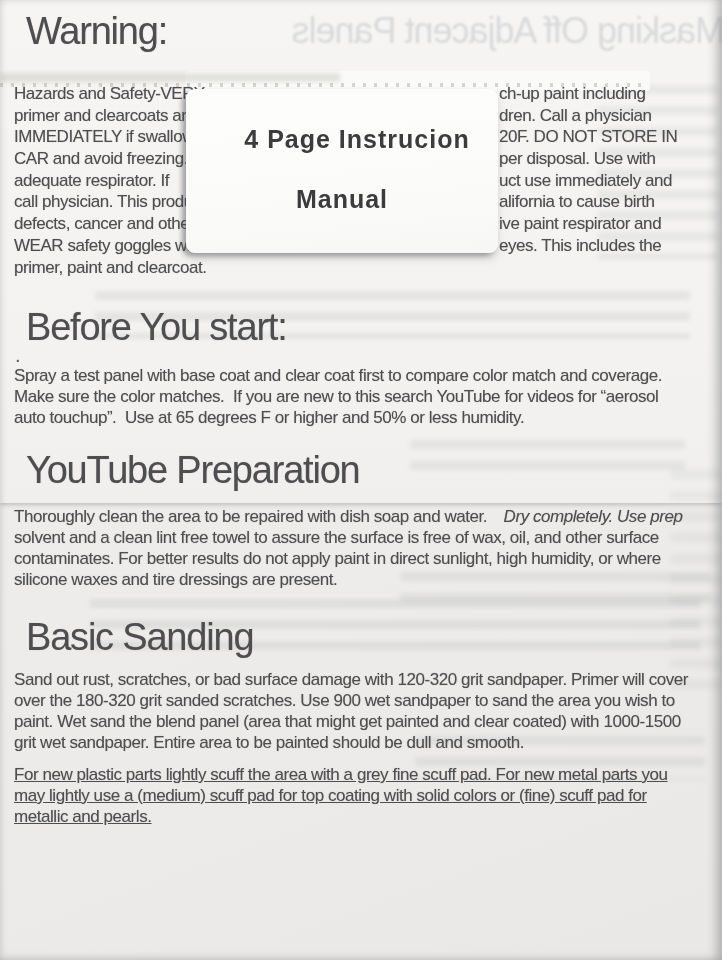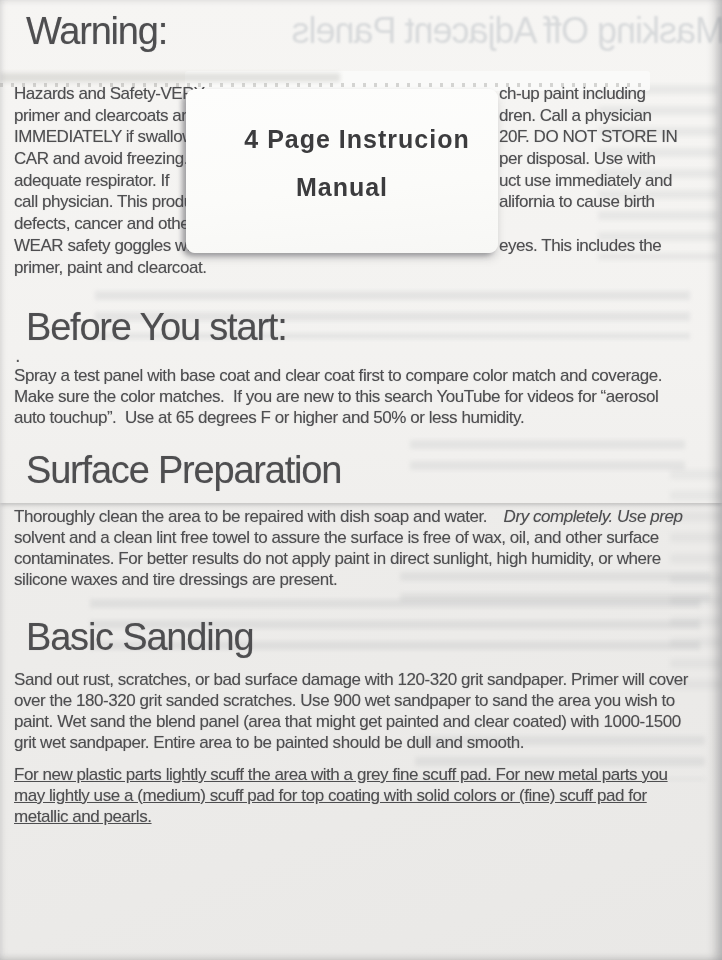--- a/index.html
+++ b/index.html
@@ -54,21 +54,21 @@
   .stray-dot { position:absolute; left:15px; top:344px; z-index:5; font-size:20px; color:#5a5a5c; }
   
   .sticker {
     position:absolute; left:186px; top:89px; width:312px; height:164px; z-index:6;
     background:linear-gradient(175deg,#fdfdfc 0%,#fbfbf9 60%,#f7f7f5 100%);
     border-radius:9px;
     box-shadow:-4px 3px 5px rgba(70,70,76,.42), 0 6px 8px rgba(90,90,95,.18);
     display:flex; flex-direction:column; align-items:center;
   }
   .sticker .s1 { margin-top:36px; font-size:25px; font-weight:bold; letter-spacing:1px; color:#3c3c3e; white-space:pre;margin-left:30px; }
-  .sticker .s2 { margin-top:19px; font-size:25px; font-weight:bold; letter-spacing:1px; color:#3c3c3e; white-space:pre; }
+  .sticker .s2 { margin-top:31px; font-size:25px; font-weight:bold; letter-spacing:1px; color:#3c3c3e; white-space:pre; }
   .vignette {
     position:absolute; inset:0; z-index:9; pointer-events:none;
     box-shadow:
       inset -9px 0 10px -3px rgba(92,92,98,.34),
       inset 3px 0 6px -2px rgba(125,125,128,.22),
       inset 0 -4px 8px -2px rgba(125,125,128,.18),
       inset 0 3px 5px -2px rgba(255,255,255,.55);
   }
 </style>
 </head>
@@ -94,39 +94,39 @@
 
   <div class="h1" style="left:26px; top:10px;">Warning:</div>
 
   <div class="para p1" style="left:14px; top:83px; width:700px;">
     <div class="line"><span>Hazards and Safety-VERY</span><span class="frag-right">ch-up paint including</span></div>
     <div class="line"><span>primer and clearcoats ar</span><span class="frag-right">dren. Call a physician</span></div>
     <div class="line"><span>IMMEDIATELY if swallow</span><span class="frag-right">20F. DO NOT STORE IN</span></div>
     <div class="line"><span>CAR and avoid freezing.</span><span class="frag-right">per disposal. Use with</span></div>
     <div class="line"><span>adequate respirator. If</span><span class="frag-right">uct use immediately and</span></div>
     <div class="line"><span>call physician. This produ</span><span class="frag-right">alifornia to cause birth</span></div>
-    <div class="line"><span>defects, cancer and othe</span></div>
+    <div class="line"><span>defects, cancer and othe</span><span class="frag-right">ive paint respirator and</span></div>
     <div class="line"><span>WEAR safety goggles wh</span><span class="frag-right">eyes. This includes the</span></div>
     <div class="line"><span>primer, paint and clearcoat.</span></div>
   </div>
 
   <div class="sticker">
     <div class="s1">4 Page Instrucion</div>
     <div class="s2">Manual</div>
   </div>
 
   <div class="h1" style="left:26px; top:306px;">Before You start:</div>
   <div class="stray-dot">.</div>
   <div class="para p-std" style="left:14px; top:365px; width:700px;">
     <div class="line">Spray a test panel with base coat and clear coat first to compare color match and coverage.</div>
     <div class="line">Make sure the color matches.  If you are new to this search YouTube for videos for “aerosol</div>
     <div class="line">auto touchup”.  Use at 65 degrees F or higher and 50% or less humidity.</div>
   </div>
 
-  <div class="h1" style="left:26px; top:449px;">Surface Preparation</div>
+  <div class="h1" style="left:26px; top:449px;">YouTube Preparation</div>
   <div class="para p-std" style="left:14px; top:506px; width:700px;">
     <div class="line"><span>Thoroughly clean the area to be repaired with dish soap and water.  </span><span class="it">Dry completely. Use prep</span></div>
     <div class="line">solvent and a clean lint free towel to assure the surface is free of wax, oil, and other surface</div>
     <div class="line">contaminates. For better results do not apply paint in direct sunlight, high humidity, or where</div>
     <div class="line">silicone waxes and tire dressings are present.</div>
   </div>
 
   <div class="h1" style="left:26px; top:616px;">Basic Sanding</div>
   <div class="para p-std" style="left:14px; top:669px; width:704px;">
     <div class="line">Sand out rust, scratches, or bad surface damage with 120-320 grit sandpaper. Primer will cover</div>

